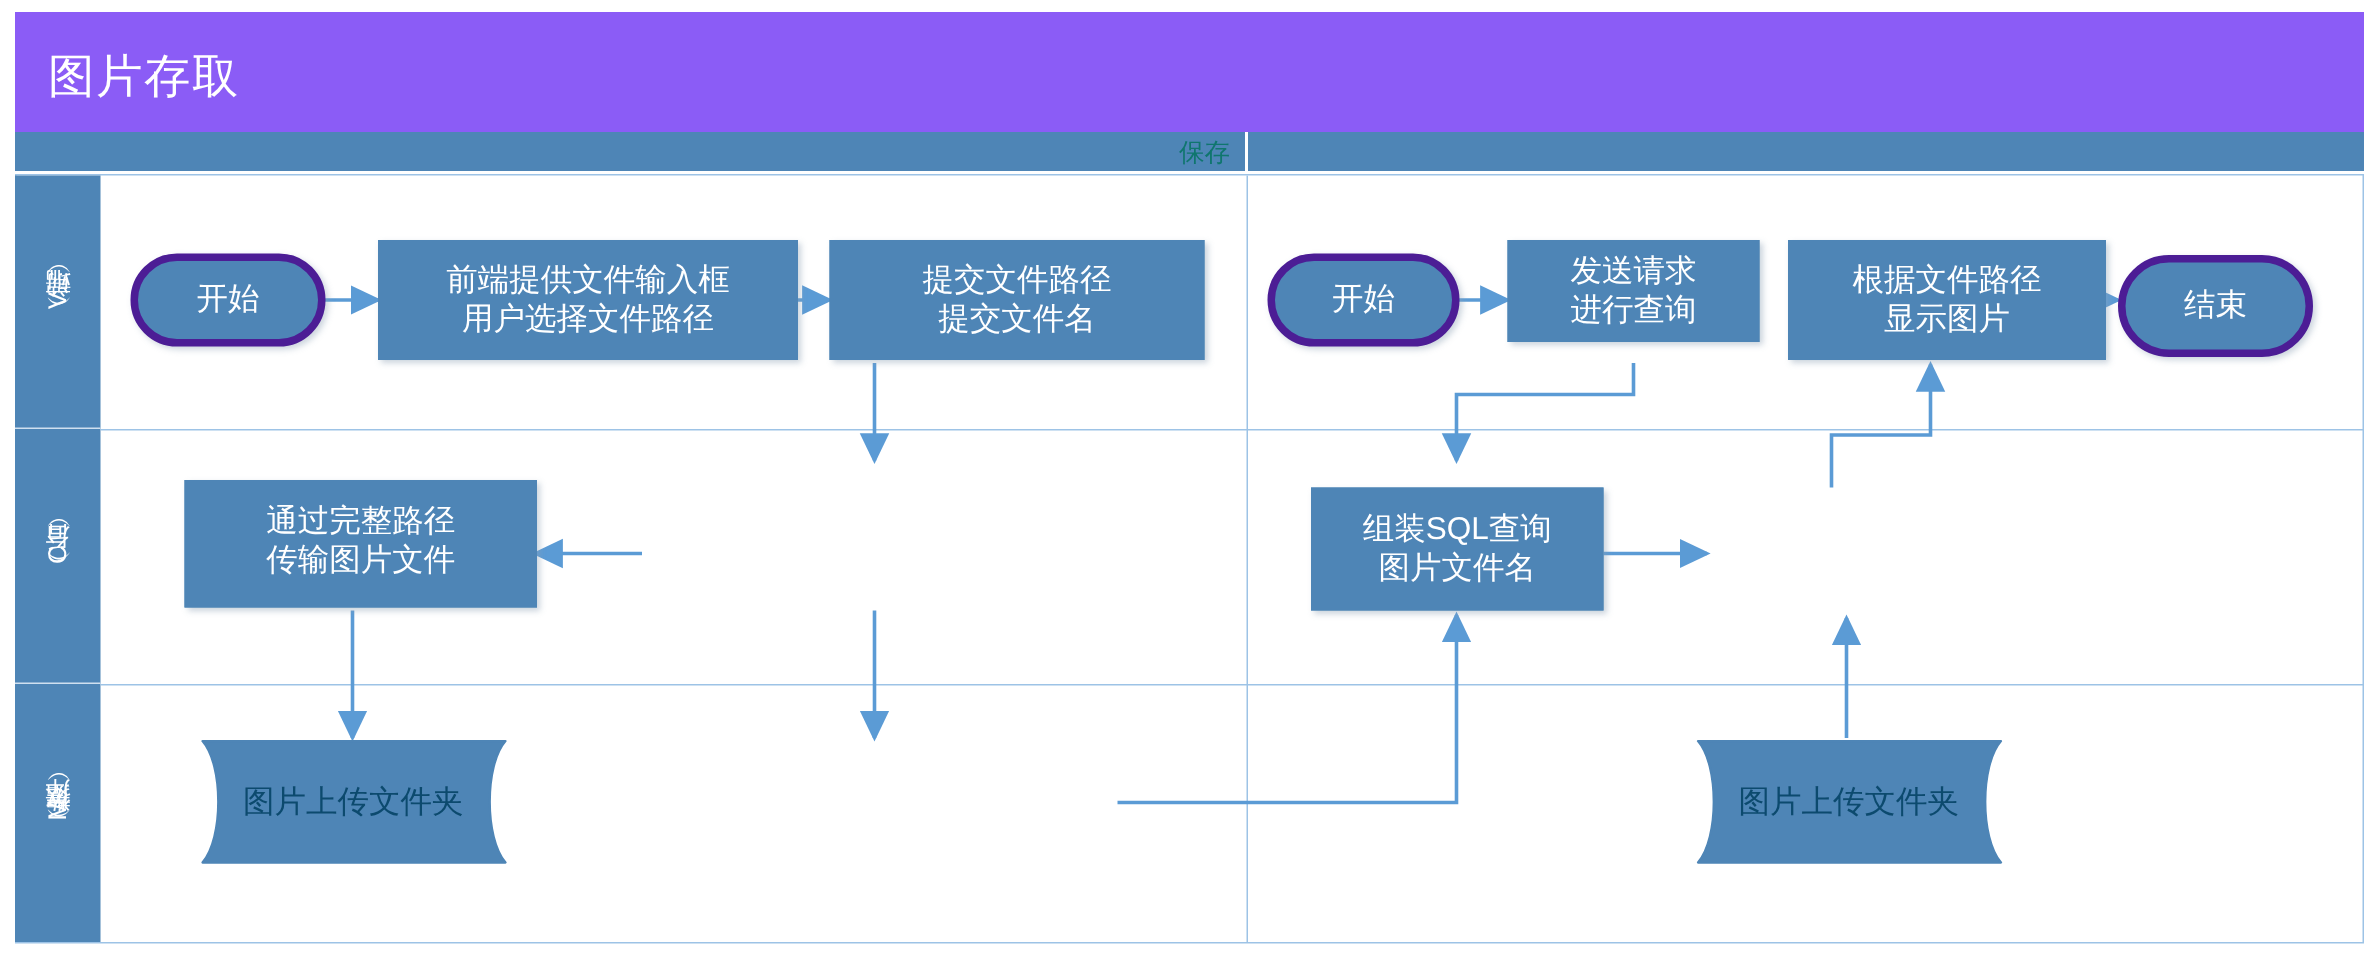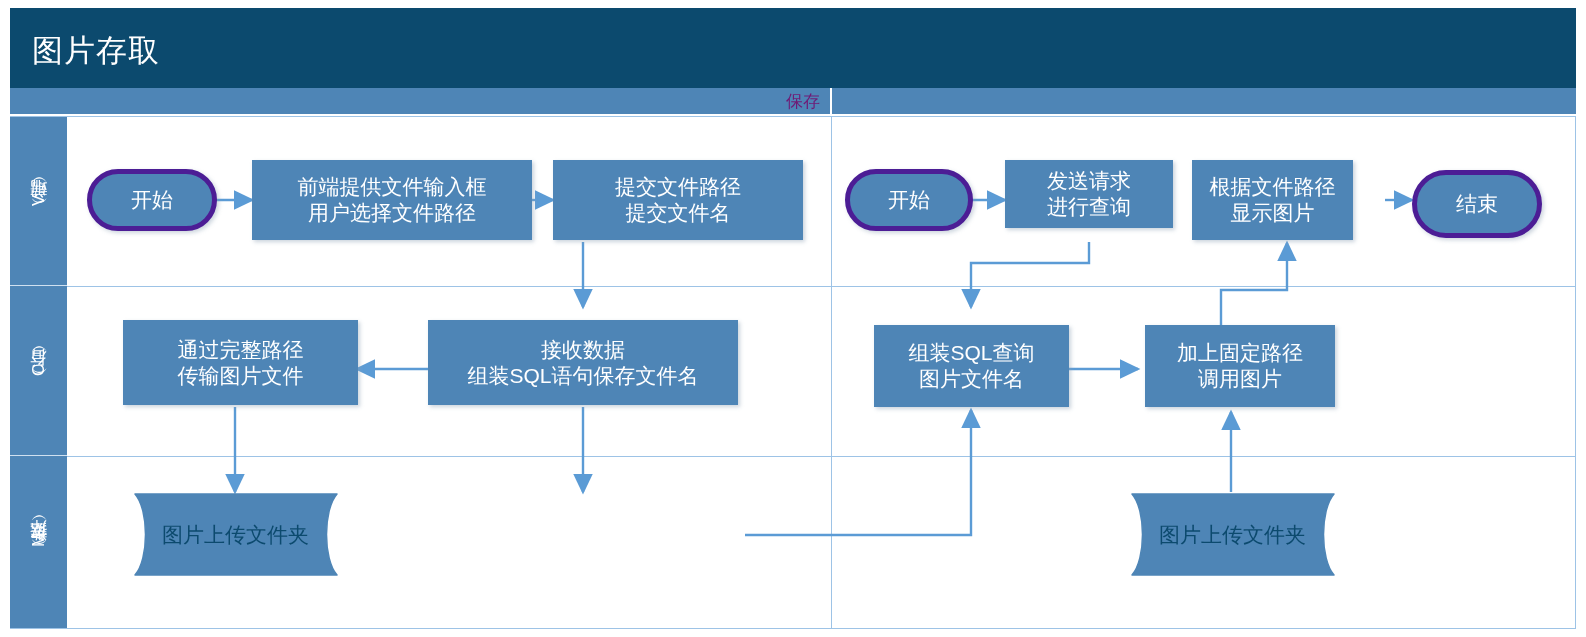--- a/index.html
+++ b/index.html
@@ -6,37 +6,37 @@
   body{
     width:1586px;height:637px;
     font-family:"Liberation Sans","DejaVu Sans",sans-serif;
     overflow:hidden;
   }
   #diagram{position:relative;width:1586px;height:637px;}
 
   
   .title-bar{
     position:absolute;left:10px;top:8px;width:1566px;height:80px;
-    background:#0c4a6e;
+    background:#8b5cf6;
     box-sizing:border-box;
   }
   .title-text{
     position:absolute;left:22px;top:22px;
     color:#ffffff;font-size:31px;letter-spacing:1px;
     white-space:nowrap;
   }
 
   
   .phase-band{
     position:absolute;left:10px;top:88px;width:1566px;height:26px;
     background:#4E85B6;
   }
   .phase-cell{
     position:absolute;top:88px;height:26px;
-    color:#701a75;font-size:17px;
+    color:#0f766e;font-size:17px;
     display:flex;align-items:center;justify-content:flex-end;
     box-sizing:border-box;padding-right:8px;
   }
   .phase-save{left:10px;width:818px;}
   .phase-read{left:834px;width:742px;}
   .phase-split{
     position:absolute;left:830px;top:88px;width:2px;height:26px;
     background:#ffffff;
   }
 
@@ -155,36 +155,32 @@
 提交文件名</div>
 
   <div class="node rect" style="left:252px;top:160px;width:280px;height:80px;">前端提供文件输入框
 用户选择文件路径</div>
 
   <div class="node stadium" style="left:845px;top:169px;width:128px;height:62px;">开始</div>
 
   <div class="node rect" style="left:1005px;top:160px;width:168px;height:68px;">发送请求
 进行查询</div>
 
-  <div class="node rect" style="left:1192px;top:160px;width:161px;height:80px;">根据文件路径
+  <div class="node rect" style="left:1192px;top:160px;width:212px;height:80px;">根据文件路径
 显示图片</div>
 
   <div class="node stadium" style="left:1412px;top:170px;width:130px;height:68px;">结束</div>
 
-  <div class="node rect" style="left:123px;top:320px;width:235px;height:85px;">通过完整路径
+  <div class="node rect" style="left:123px;top:320px;width:235px;height:85px;font-family:Liberation Mono, monospace;">通过完整路径
 传输图片文件</div>
 
-  <div class="node rect" style="left:428px;top:320px;width:310px;height:85px;">接收数据
-组装SQL语句保存文件名</div>
 
   <div class="node rect" style="left:874px;top:325px;width:195px;height:82px;">组装SQL查询
 图片文件名</div>
 
-  <div class="node rect" style="left:1145px;top:325px;width:190px;height:82px;">加上固定路径
-调用图片</div>
 
   <div class="node db" style="left:113px;top:492px;width:245px;height:85px;">
     <svg class="db-svg" width="245" height="85" viewBox="0 0 245 85" preserveAspectRatio="none">
       <path d="M22,2 L224,2 C210,18 210,67 224,83 L22,83 C36,67 36,18 22,2 Z" fill="#4E85B6" stroke="#4E85B6" stroke-width="1.5" stroke-linejoin="round"></path>
     </svg>
     <div class="db-text">图片上传文件夹</div>
   </div>
 
 
   <div class="node db" style="left:1110px;top:492px;width:245px;height:85px;">

